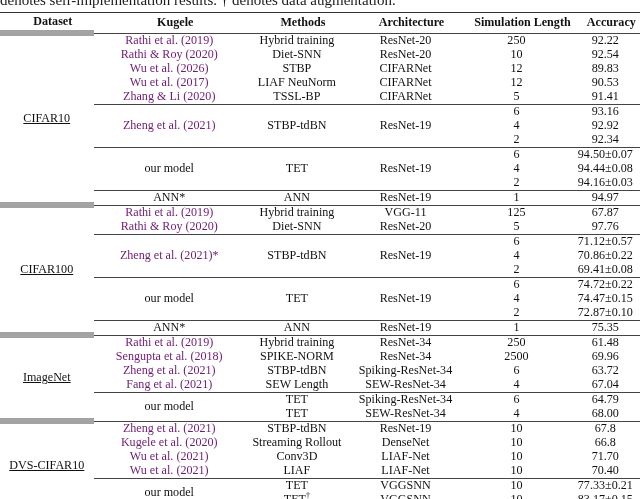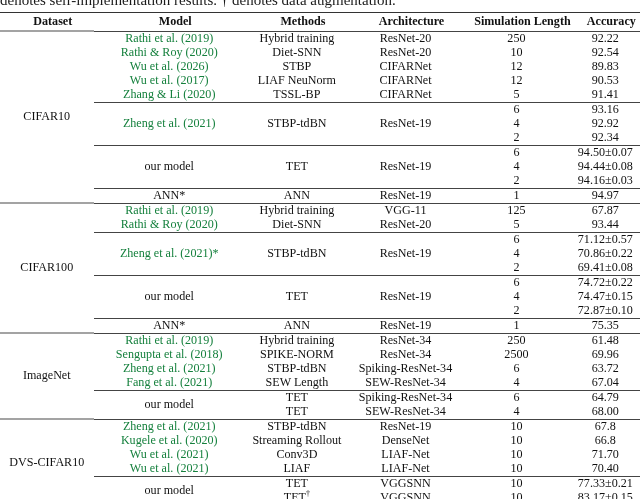--- a/index.html
+++ b/index.html
@@ -50,27 +50,27 @@
     table.results td {
       height: 14.0px;
     }
     col.c-dataset { width: 95px; }
     col.c-model { width: 155px; }
     col.c-method { width: 105px; }
     col.c-arch { width: 115px; }
     col.c-sim { width: 100px; }
     col.c-acc { width: 70px; }
 
-    .cite { color: #15803d; }
+    .cite { color: #701a75; }
     .bold { font-weight: normal; }
     .pm { font-weight: normal; }
 
     
     tr.group-start td { border-top: 1px solid #444; }
-    tr.group-start td.dataset-cell { border-top: 2px solid #a3a3a3; }
+    tr.group-start td.dataset-cell { border-top: 6px solid #a3a3a3; text-decoration: underline; }
     td.dataset-cell { border-top: 1px solid #444; }
     tr.last-row td { border-bottom: 1.5px solid #333; }
     td.dataset-cell.last { border-bottom: 1.5px solid #333; }
     sup { font-size: 8px; line-height: 0; }
   </style>
 </head>
 <body>
 
 <div class="caption">denotes self-implementation results. † denotes data augmentation.</div>
 
@@ -79,21 +79,21 @@
     <col class="c-dataset">
       <col class="c-model">
       <col class="c-method">
       <col class="c-arch">
       <col class="c-sim">
       <col class="c-acc">
   </colgroup>
   <thead>
     <tr>
       <th>Dataset</th>
-      <th>Model</th>
+      <th>Kugele</th>
       <th>Methods</th>
       <th>Architecture</th>
       <th>Simulation Length</th>
       <th>Accuracy</th>
     </tr>
   </thead>
   <tbody id="tbody">
       <tr class="group-start">
         <td class="dataset-cell" rowspan="12">CIFAR10</td>
         <td class="cite">Rathi et al. (2019)</td>
@@ -173,21 +173,21 @@
         <td>Hybrid training</td>
         <td>VGG-11</td>
         <td>125</td>
         <td>67.87</td>
       </tr>
       <tr>
         <td class="cite">Rathi &amp; Roy (2020)</td>
         <td>Diet-SNN</td>
         <td>ResNet-20</td>
         <td>5</td>
-        <td>93.44</td>
+        <td>97.76</td>
       </tr>
       <tr class="group-start">
         <td class="cite" rowspan="3">Zheng et al. (2021)*</td>
         <td rowspan="3">STBP-tdBN</td>
         <td rowspan="3">ResNet-19</td>
         <td>6</td>
         <td><span>71.12</span><span class="pm">±0.57</span></td>
       </tr>
       <tr>
         <td>4</td>

